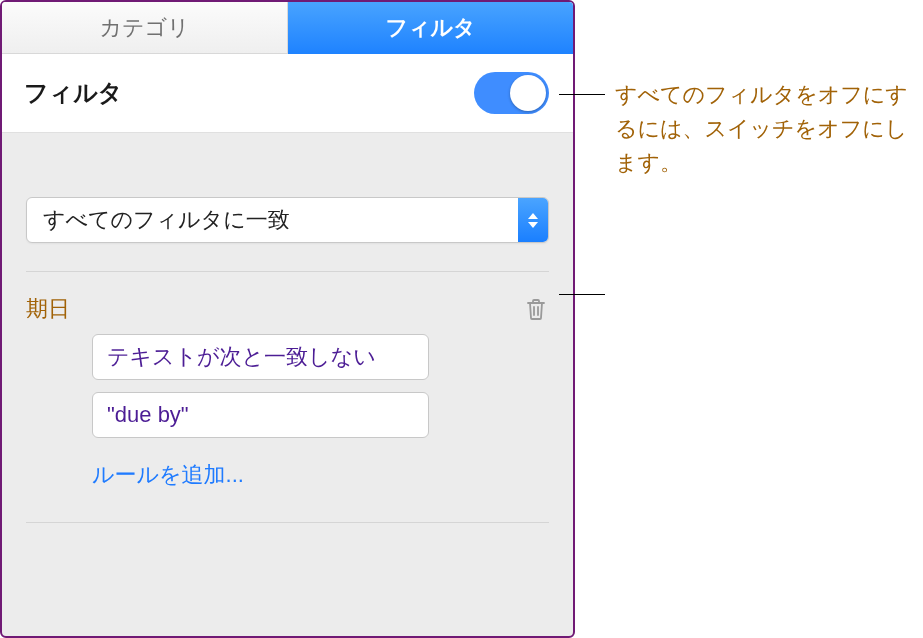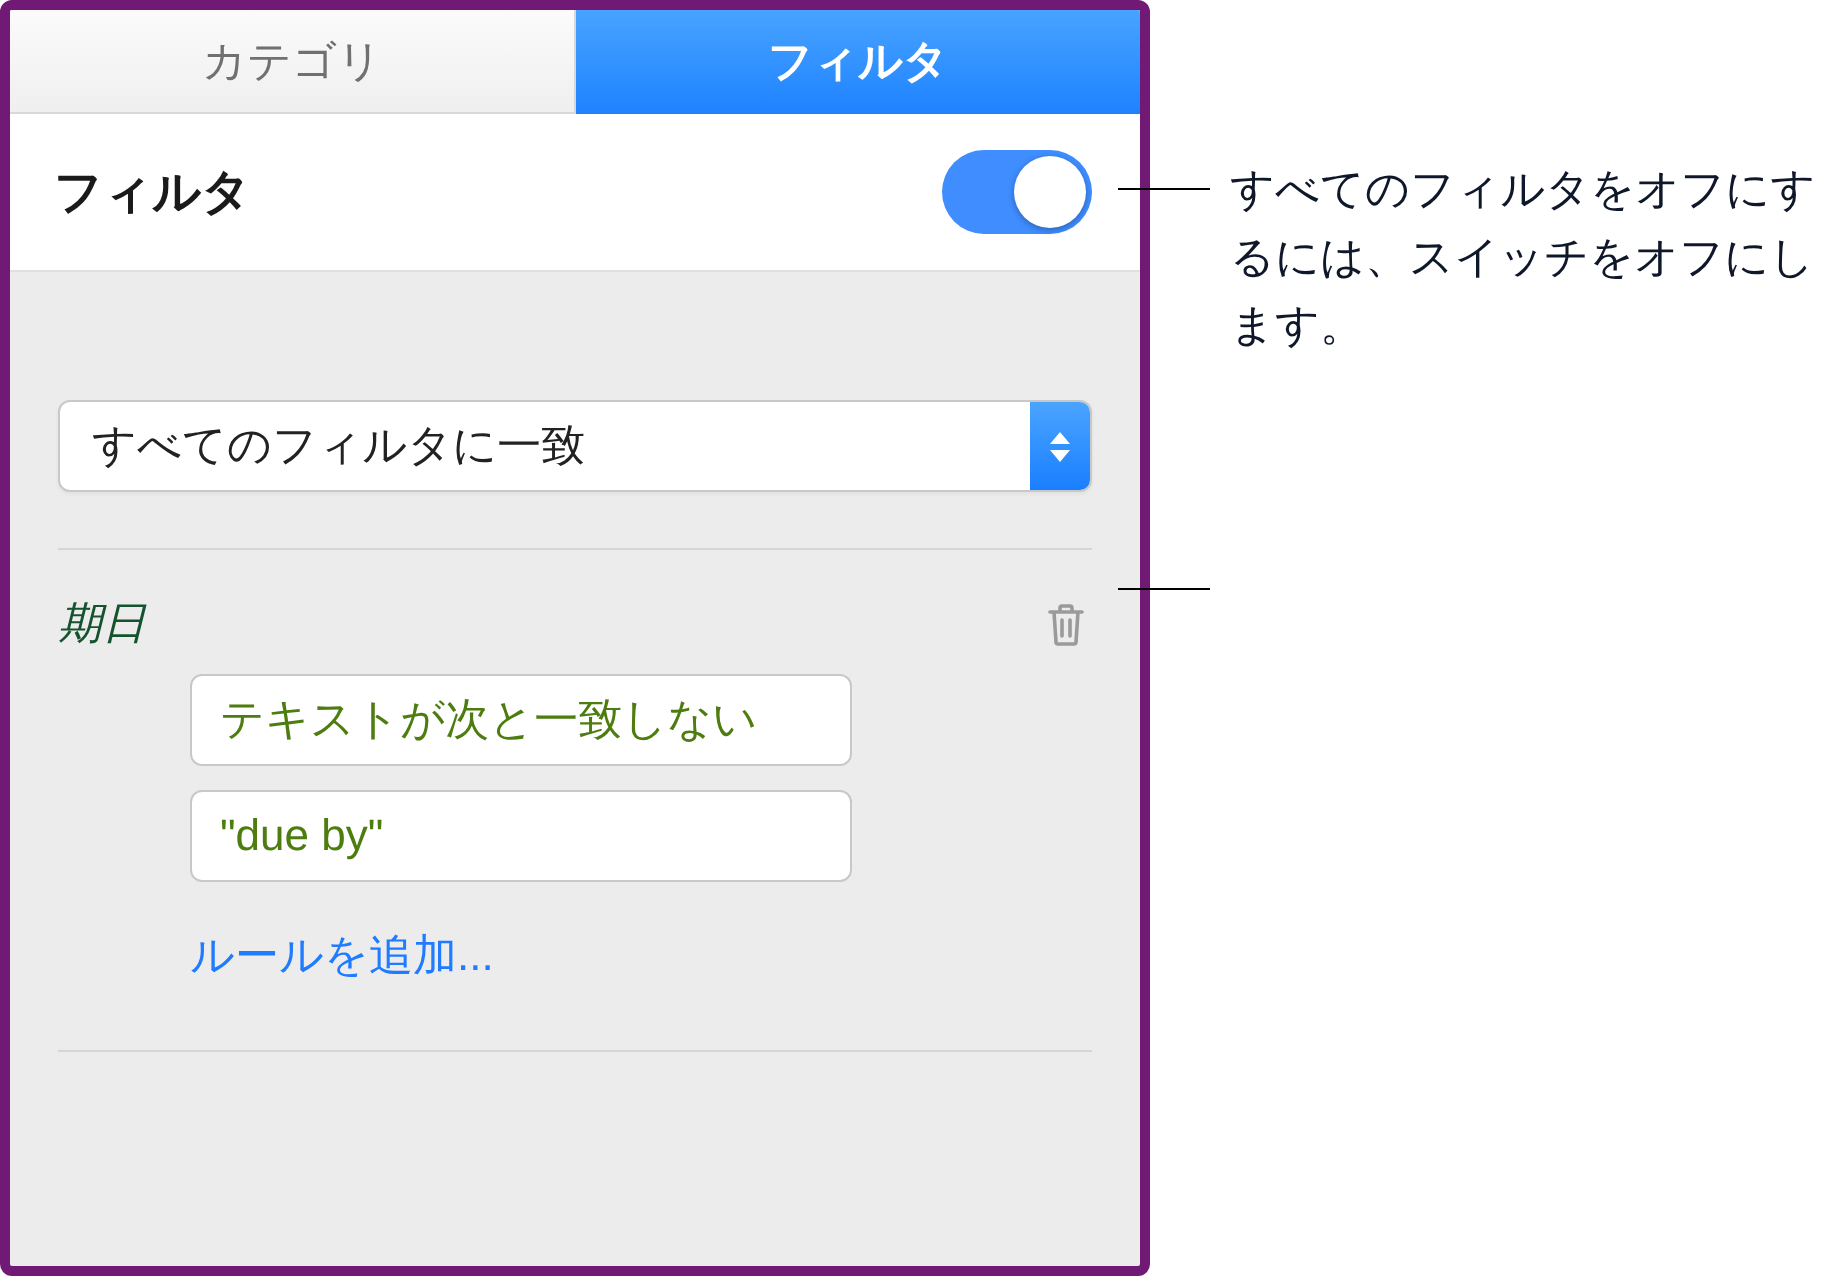--- a/index.html
+++ b/index.html
@@ -10,21 +10,21 @@
     }
     body {
       width: 923px;
       height: 638px;
       background: #fff;
       display: flex;
       position: relative;
     }
     .panel {
       width: 575px;
-      border: 5px solid #701a75;
+      border: 2px solid #701a75;
       border-radius: 6px;
       overflow: hidden;
       background: #ececec;
     }
     .tabs {
       display: flex;
       height: 52px;
       background: #f5f5f5;
     }
     .tab {
@@ -124,22 +124,21 @@
       margin: 28px 0 0 0;
     }
     .rule-hdr {
       display: flex;
       align-items: center;
       justify-content: space-between;
       padding: 22px 0 10px 0;
     }
     .rule-title {
       font-size: 22px;
-      color: #14532d;
-      font-style: italic;
+      color: #a16207;
     }
     .trash {
       width: 22px;
       height: 24px;
       position: relative;
       cursor: pointer;
       margin-right: 2px;
     }
     .trash svg { display: block; }
     .rule-body {
@@ -148,21 +147,21 @@
     }
     .rule-field {
       background: #fff;
       border: 1px solid #c8c8c8;
       border-radius: 6px;
       height: 46px;
       padding: 0 14px;
       display: flex;
       align-items: center;
       font-size: 22px;
-      color: #4d7c0f;
+      color: #4c1d95;
       margin-bottom: 12px;
     }
     .add-rule {
       color: #1f7bff;
       font-size: 22px;
       padding: 10px 0 0 0;
       cursor: pointer;
     }
     .body .divider2 {
       height: 1px;
@@ -174,21 +173,21 @@
       padding-bottom: 30px;
     }
     
     .annotations {
       flex: 1;
       position: relative;
     }
     .callout {
       position: absolute;
       font-size: 22px;
-      color: #0f172a;
+      color: #a16207;
       line-height: 1.55;
     }
     .callout .line {
       position: absolute;
       height: 1px;
       background: #000;
       left: -56px;
       width: 46px;
       top: 16px;
     }

